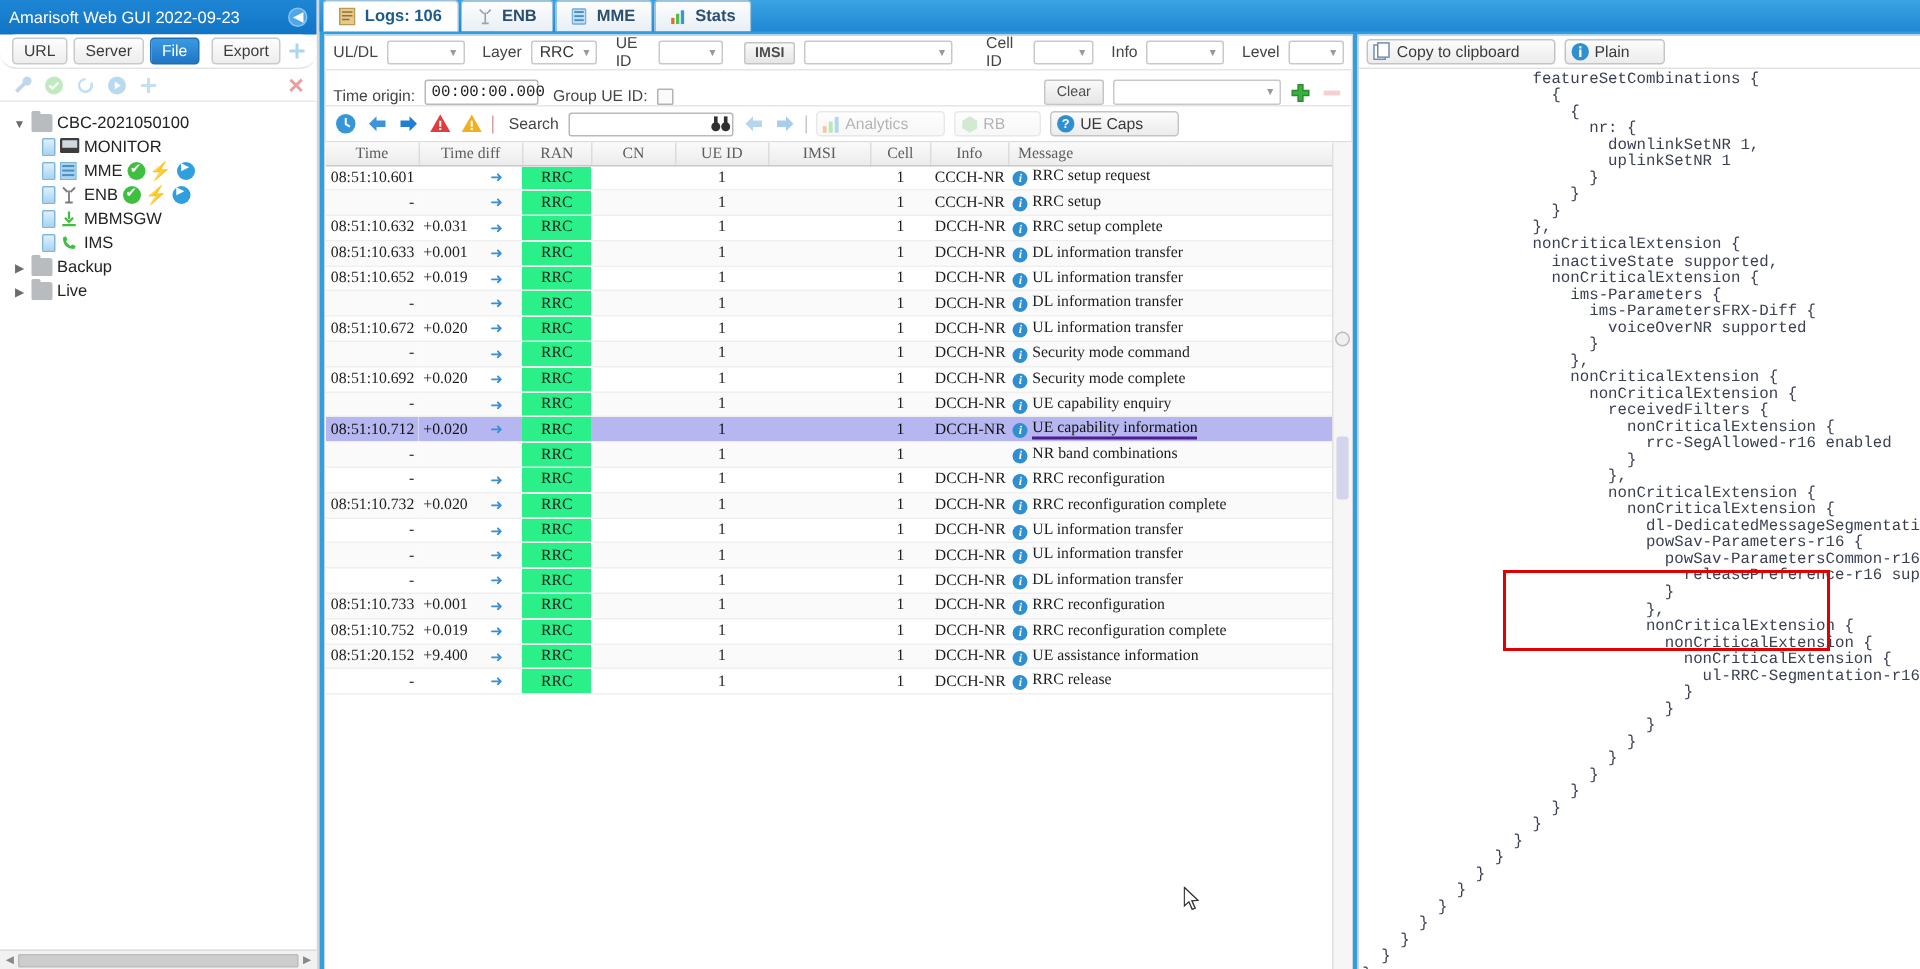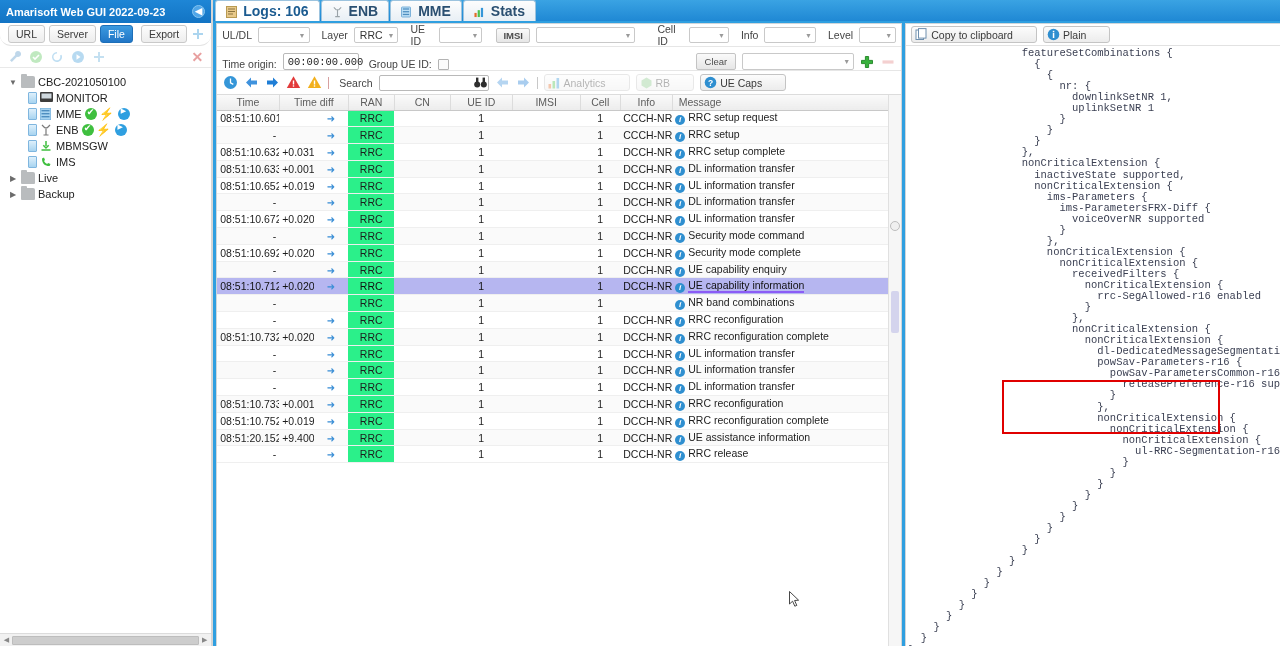--- a/index.html
+++ b/index.html
@@ -11,21 +11,21 @@
     font-family: "Liberation Sans", sans-serif;
     font-size: 11px;
     color: #333;
   }
   .app { position: relative; width: 1280px; height: 646px; display: flex; }
 
   
   .sidebar { width: 215px; height: 646px; background:#fff; display:flex; flex-direction:column; position:relative; }
   .sb-title {
     height: 23px; background: linear-gradient(#1e86d6,#1274c4);
-    color:#fff; font-weight:bold; font-size:11px;
+    color:#fff; font-weight:normal; font-size:11px;
     display:flex; align-items:center; padding:0 6px;
     justify-content: space-between;
   }
   .sb-title .t { white-space:nowrap; }
   .collapse-ico {
     width:13px; height:13px; border-radius:50%;
     background:#4fa6e8; border:1px solid #85c4ef;
     color:#fff; font-size:9px; line-height:11px; text-align:center;
   }
   .sb-btnbar {
@@ -75,21 +75,21 @@
   .sb-hscroll .ar { width:11px; text-align:center; font-size:7px; color:#888; }
   .sb-hscroll .thumb { flex:1; height:9px; background:#cdcdcd; border:1px solid #bdbdbd; border-radius:1px; }
 
   .vdivider { width:5px; background:#f3f3f3; border-left:1px solid #d6d6d6; border-right:1px solid #d6d6d6; }
 
   
   .main { flex:1; height:646px; background:#2f9fe0; display:flex; flex-direction:column; }
   .tabbar { height:23px; background:linear-gradient(#3aa3e3,#1f88d4); display:flex; align-items:flex-end; padding-left:2px; gap:1px; }
   .tab {
     height:21px; display:flex; align-items:center; gap:5px;
-    padding:0 10px; font-size:14px; font-weight:bold; color:#2a4f71;
+    padding:0 10px; font-size:11px; font-weight:bold; color:#2a4f71;
     background:linear-gradient(#fdfdfd,#e8eff5);
     border:1px solid #9cc3de; border-bottom:none;
     border-radius:3px 3px 0 0; cursor:pointer;
   }
   .tab.active { background:#ffffff; color:#1b5b90; }
   .tabico { width:12px; height:12px; display:inline-block; }
 
   .content { flex:1; display:flex; padding:2px 3px 4px 3px; gap:3px; }
 
   
@@ -133,21 +133,21 @@
   .binoc { position:absolute; right:1px; top:0px; font-size:11px; }
   .dim { opacity:.38; }
   .pillbtn {
     border:1px solid #c4c4c4; border-radius:3px; background:linear-gradient(#fcfcfc,#ececec);
     padding:1px 23px 1px 3px; display:flex; align-items:center; gap:3px;
     font-size:10.5px; color:#3a3a3a; cursor:pointer;
   }
 
   
   .tbl-wrap { flex:1; position:relative; overflow:hidden; background:#fff; }
-  table.logs { width:680px; border-collapse:collapse; table-layout:fixed; font-size:10.5px; }
+  table.logs { width:680px; border-collapse:collapse; table-layout:fixed; font-size:10.5px;font-family:Liberation Serif, serif; }
   table.logs th {
     background:linear-gradient(#fafafa,#ececec);
     border-bottom:1px solid #c8c8c8; border-right:1px solid #dcdcdc;
     color:#5d5d5d; font-weight:normal; height:15px; font-size:10.5px;
     text-align:center; padding:0 3px;
   }
   table.logs td {
     height:16.8px; border-bottom:1px solid #efefef; padding:0 3px;
     white-space:nowrap; overflow:hidden; color:#1d1d1d;
   }
@@ -165,21 +165,21 @@
   td.c-cell { width:40px; text-align:center; }
   td.c-info { width:52px; text-align:center; }
   td.c-msg  { text-align:left; }
   .arrow-r { color:#3b8fd6; font-size:10px; }
   .ibadge {
     display:inline-block; width:10px; height:10px; border-radius:50%;
     background:#2f8fd0; color:#fff; font-size:8px; line-height:10px;
     text-align:center; font-weight:bold; margin-right:3px; font-style:italic;
     vertical-align:-1px;
   }
-  .underline-red { border-bottom:2px solid #8b5cf6; padding-bottom:0px; }
+  .underline-red { border-bottom:2px solid #4c1d95; padding-bottom:0px; }
 
   .vscroll {
     position:absolute; right:0; top:0; width:13px; height:100%;
     background:#f6f6f6; border-left:1px solid #e0e0e0;
   }
   .vscroll .grip {
     position:absolute; left:1px; width:10px; height:10px; border-radius:50%;
     background:#f0f0f0; border:1px solid #bdbdbd;
   }
   .vscroll .thumb2 {
@@ -325,27 +325,27 @@
           <svg width="12" height="12" viewBox="0 0 12 12">
               <path d="M2 2.4c0 5 2.6 7.6 7.6 7.6l.9-2-2.4-1-1 1A7 7 0 0 1 4 4.9l1-1-1-2.4z" fill="#3fbf3f"></path>
             </svg>
         </span>
         <span class="tlabel">IMS</span>
       </div>
 
       <div class="tnode lvl1">
         <span class="arrow closed"></span>
         <span class="folder"></span>
-        <span class="tlabel">Live</span>
+        <span class="tlabel">Backup</span>
       </div>
 
       <div class="tnode lvl1">
         <span class="arrow closed"></span>
         <span class="folder"></span>
-        <span class="tlabel">Backup</span>
+        <span class="tlabel">Live</span>
       </div>
     </div>
 
     <div class="sb-hscroll">
       <span class="ar">◀</span>
       <span class="thumb"></span>
       <span class="ar">▶</span>
     </div>
   </div>
 

